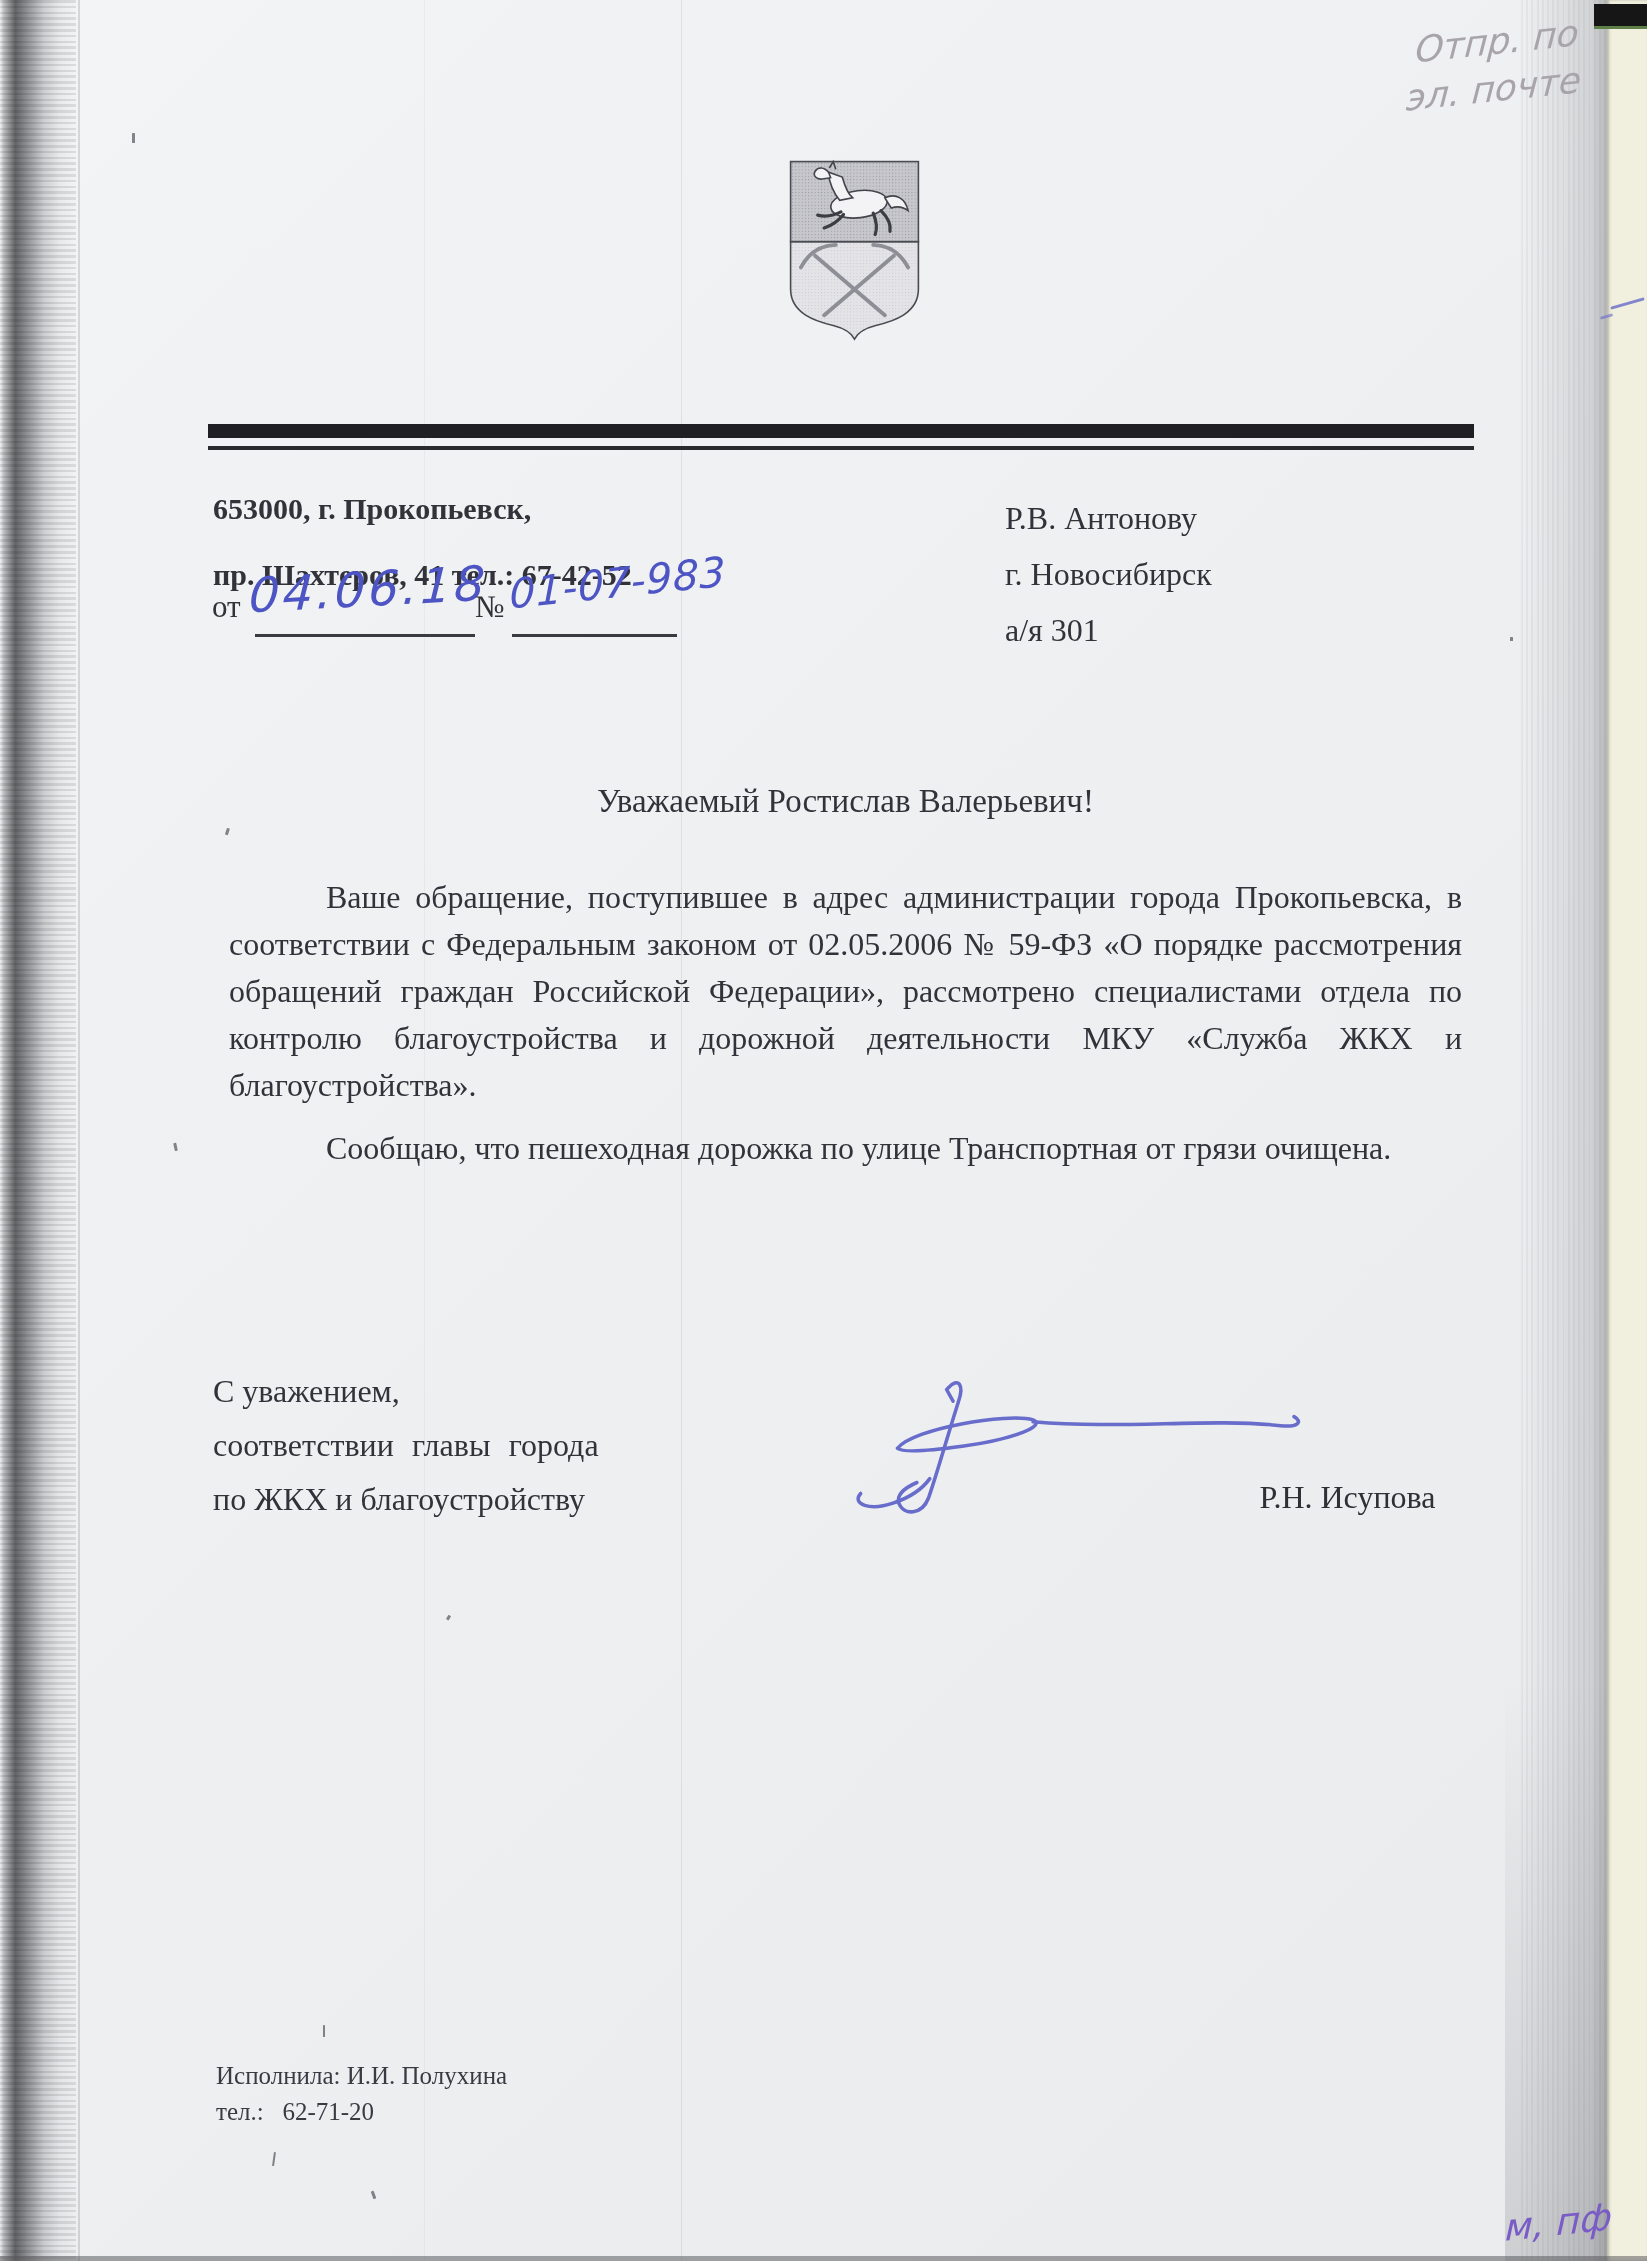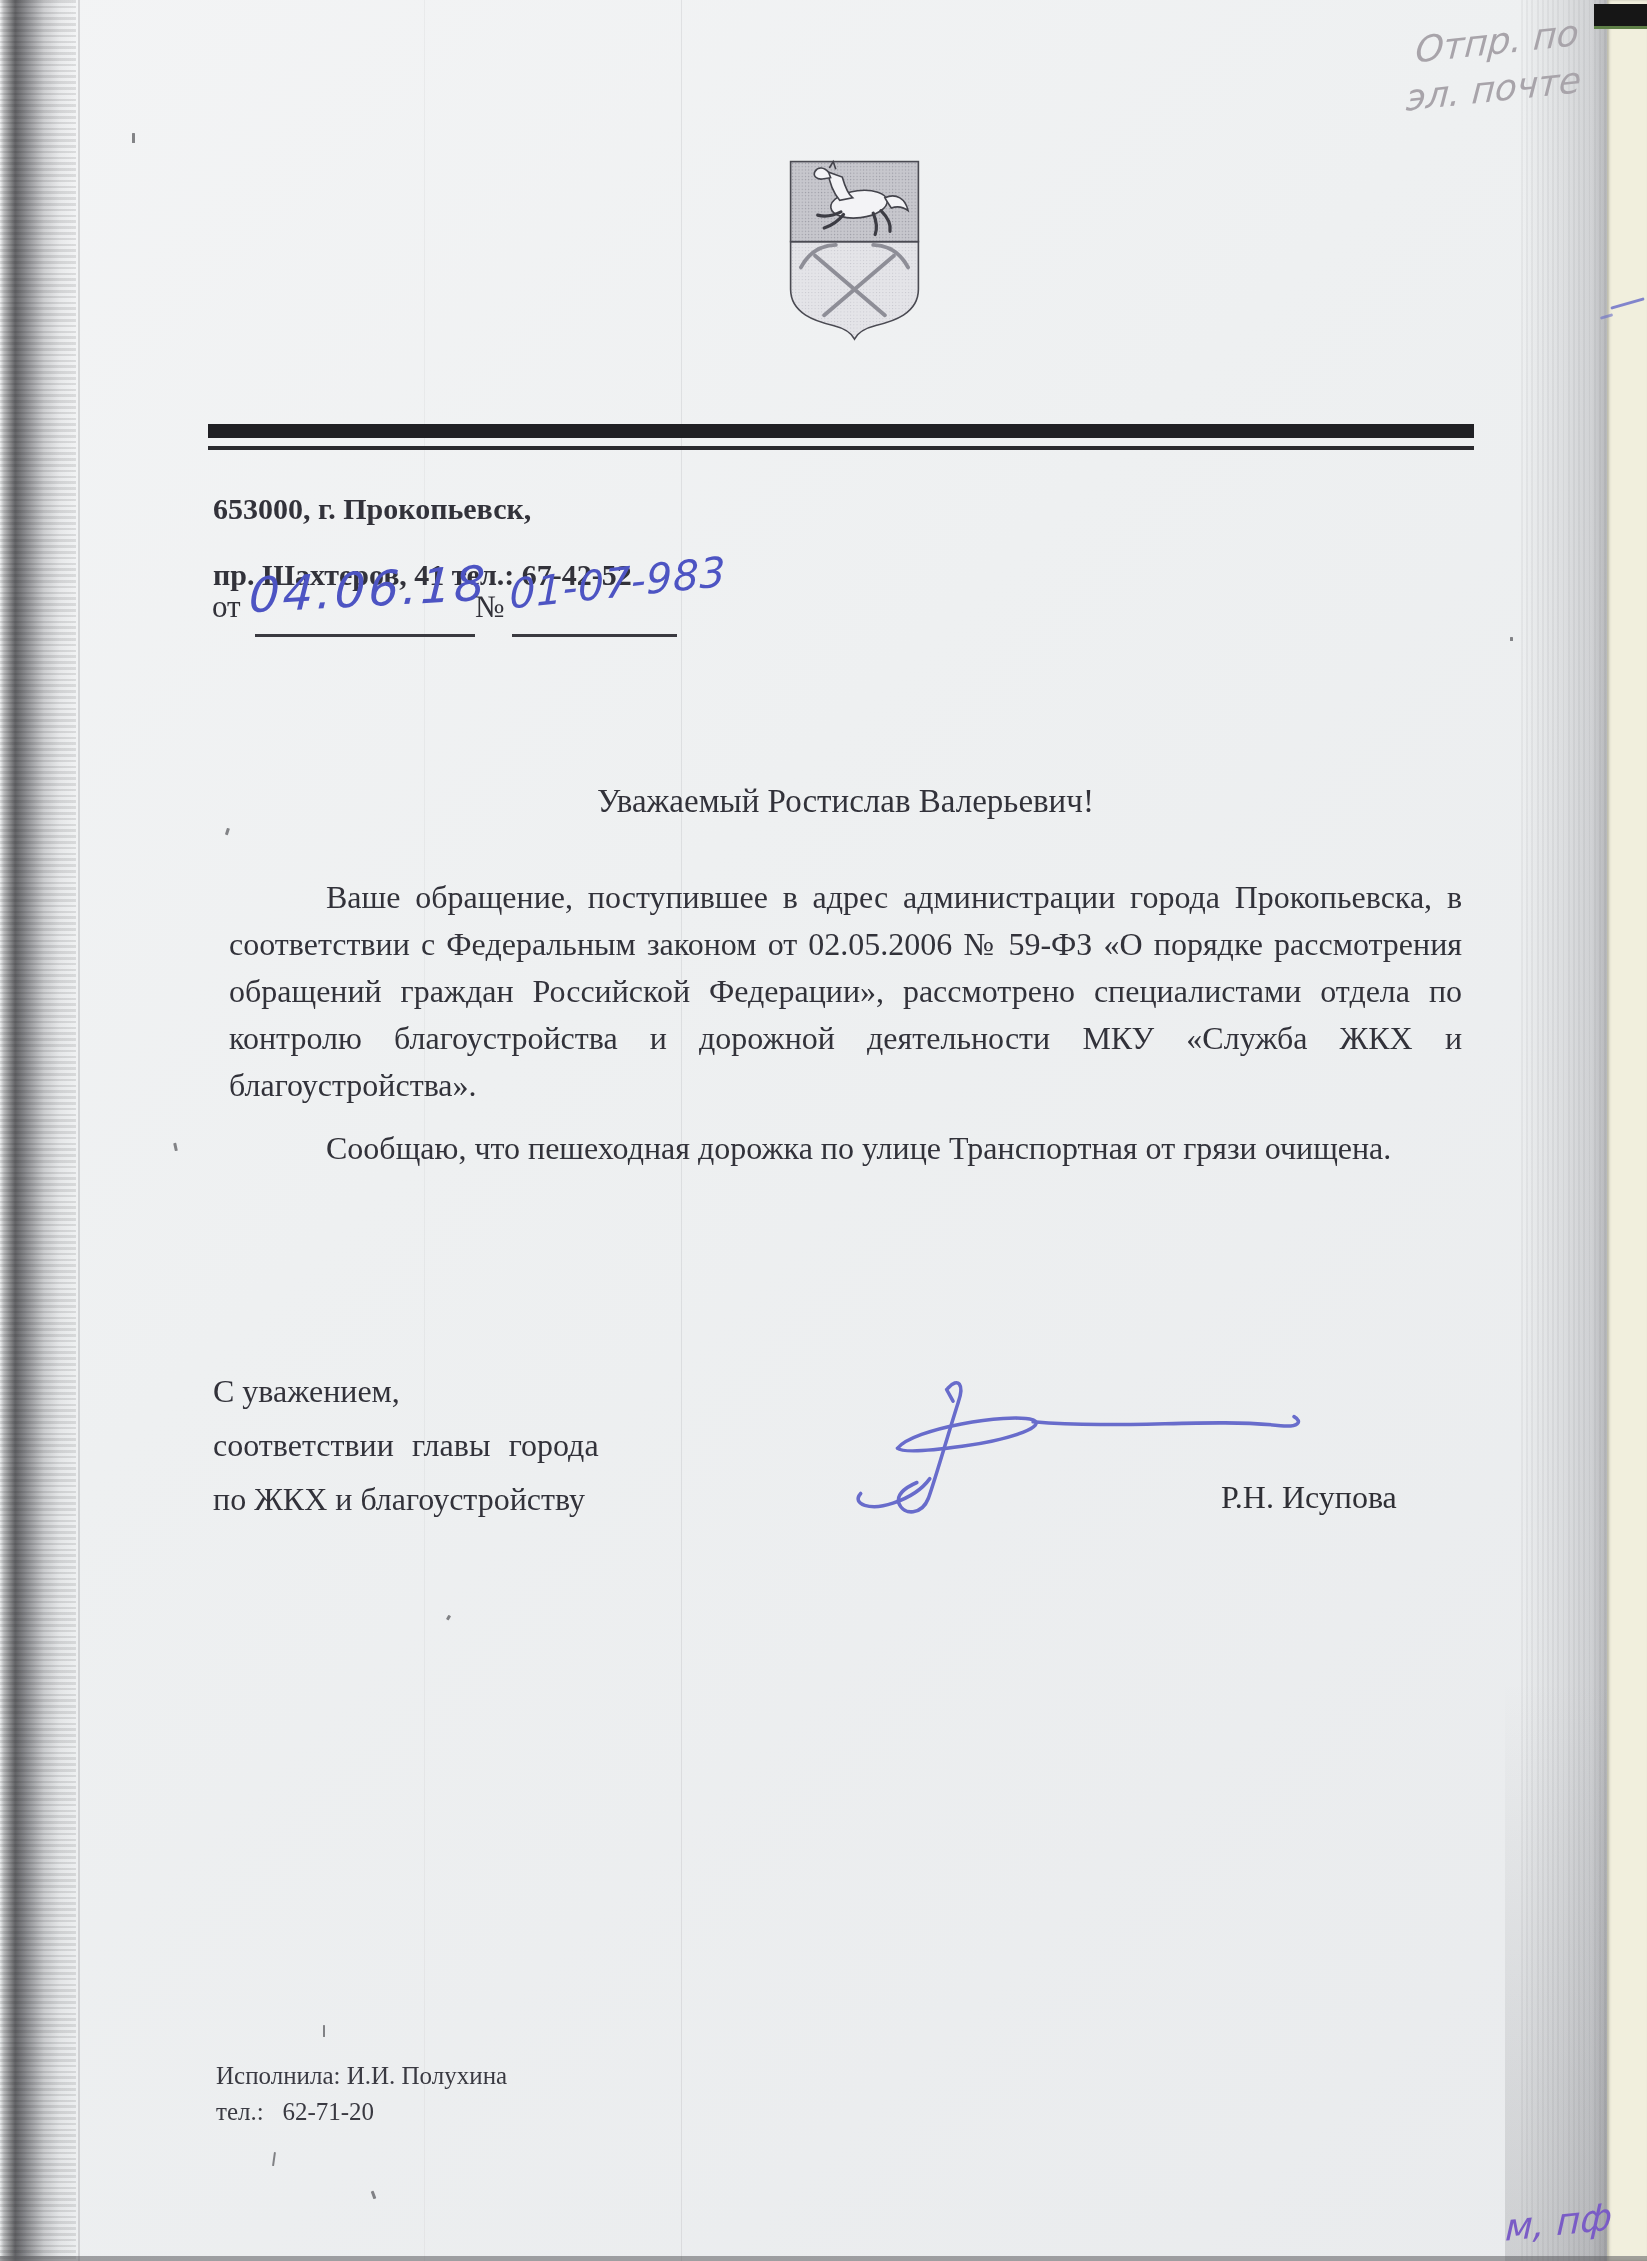--- a/index.html
+++ b/index.html
@@ -49,21 +49,21 @@
   .recipient{position:absolute;left:1005px;top:490px;font-size:32px;line-height:56px;}
   
   .salutation{position:absolute;left:213px;top:783px;width:1265px;text-align:center;font-size:33px;}
   .body-col{position:absolute;left:213px;top:858px;width:1265px;font-size:32px;line-height:47px;
      text-align:justify;}
   .body-col p{margin:16px;text-indent:97px;}
   
   .closing{position:absolute;left:213px;top:1364px;font-size:32px;line-height:54px;}
   .closing .sp{word-spacing:10.3px;}
   .signature-svg{position:absolute;left:851px;top:1374px;}
-  .signer{position:absolute;left:1221px;top:1479px;width:253px;text-align:left;font-size:32px;color:#2f2f35;}
+  .signer{position:absolute;left:1221px;top:1479px;width:253px;text-align:center;font-size:32px;color:#2f2f35;}
   
   .executor{position:absolute;left:216px;top:2062px;font-size:25px;color:#3a3a42;white-space:pre-wrap;}
   .exec-phone{position:absolute;left:216px;top:2098px;font-size:25px;color:#3a3a42;white-space:pre-wrap;}
   
   .pencil-note{position:absolute;left:1389px;top:18px;width:213px;text-align:center;
      font-family:"DejaVu Sans",sans-serif;font-style:italic;font-size:36px;line-height:47px;
      color:#a8a4aa;transform:rotate(-6deg) skewX(-10deg);}
   .purple-note{position:absolute;left:1505px;top:2201px;font-family:"DejaVu Sans",sans-serif;
      font-style:italic;font-size:37px;color:#7a5cc6;transform:rotate(-6deg) skewX(-8deg);}
   .blue-dash{position:absolute;left:1610px;top:302px;width:35px;height:3.2px;background:#666ac8;
@@ -140,20 +140,25 @@
 
   <div class="addr1">653000, г. Прокопьевск,</div>
   <div class="addr2">пр. Шахтеров, 41 тел.: 67-42-52</div>
   <div class="from-label">от</div>
   <div class="hand hand-date">04.06.18</div>
   <div class="uline1"></div>
   <div class="num-label">№</div>
   <div class="hand hand-num">01-07-983</div>
   <div class="uline2"></div>
 
+  <div class="recipient">
+    <div>Р.В. Антонову</div>
+    <div>г. Новосибирск</div>
+    <div>а/я 301</div>
+  </div>
 
   <div class="salutation">Уважаемый Ростислав Валерьевич!</div>
   <div class="body-col">
     <p>Ваше обращение, поступившее в адрес администрации города Прокопьевска, в соответствии с Федеральным законом от 02.05.2006 № 59-ФЗ «О порядке рассмотрения обращений граждан Российской Федерации», рассмотрено специалистами отдела по контролю благоустройства и дорожной деятельности МКУ «Служба ЖКХ и благоустройства».</p>
     <p>Сообщаю, что пешеходная дорожка по улице Транспортная от грязи очищена.</p>
   </div>
 
   <div class="closing">
     <div>С уважением,</div>
     <div class="sp">соответствии главы города</div>

